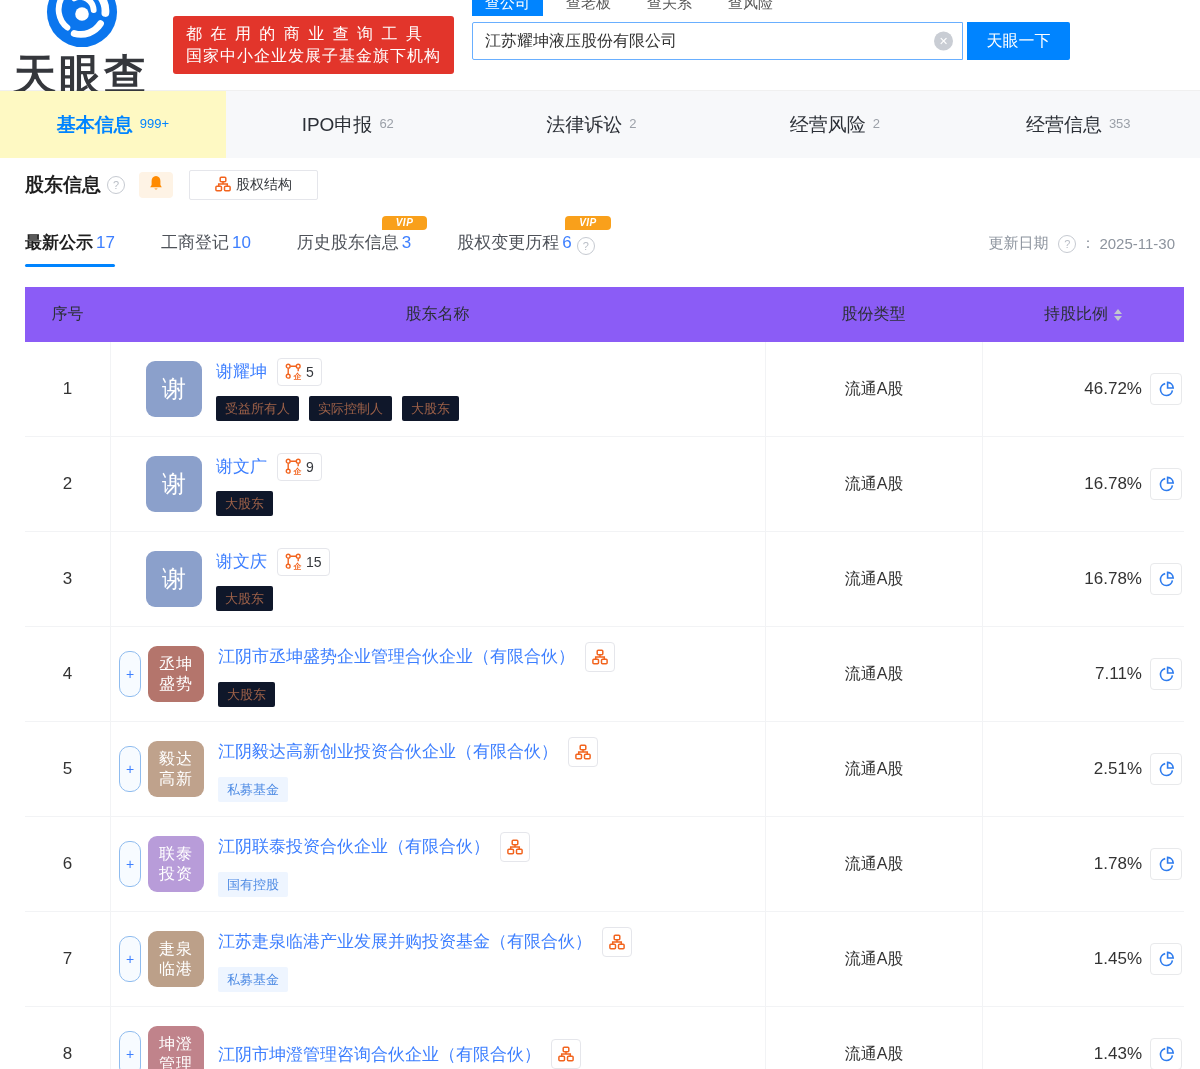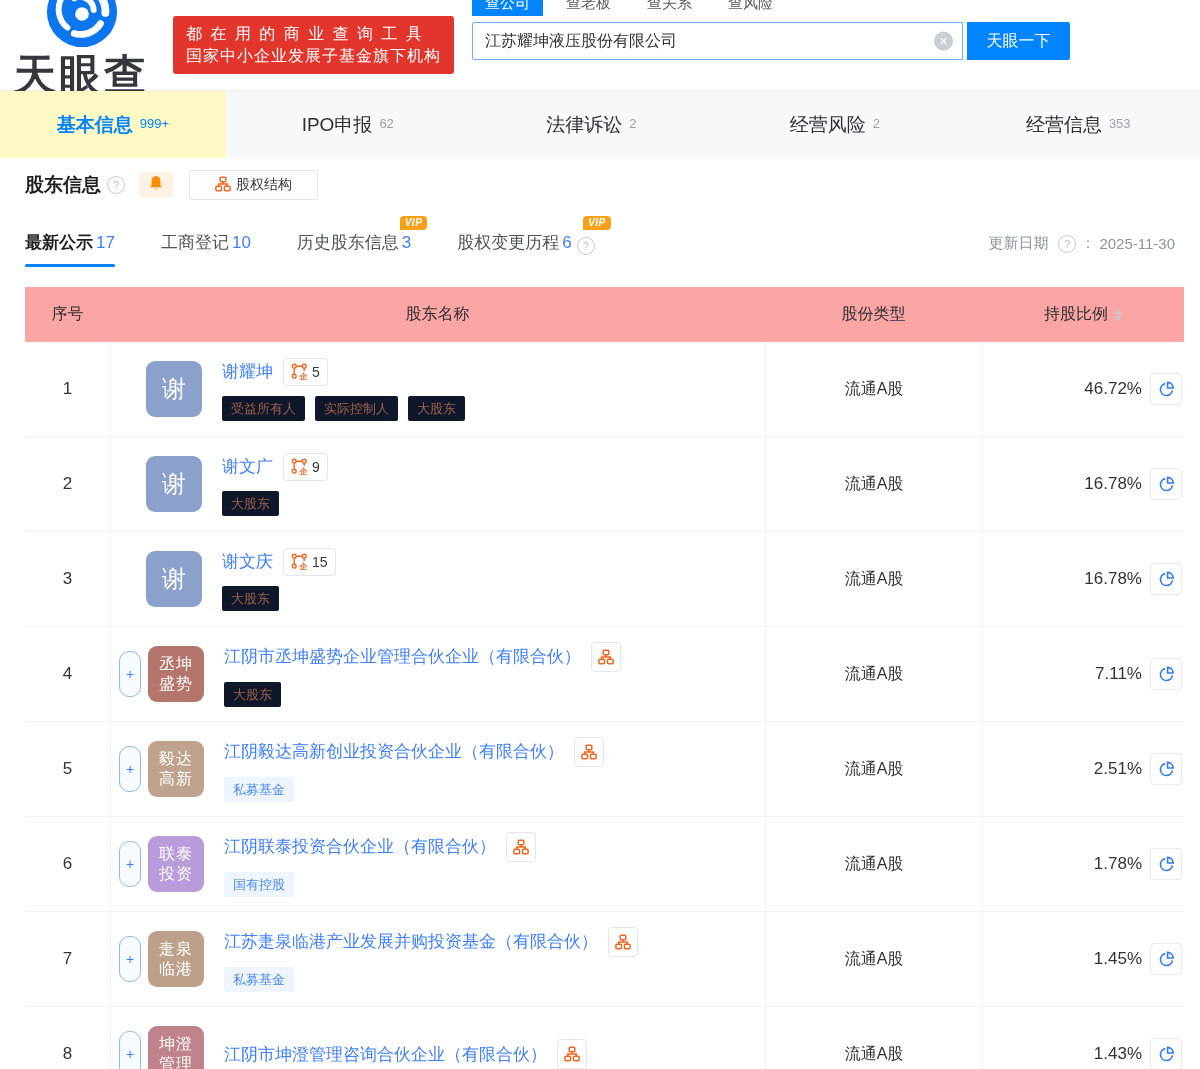--- a/index.html
+++ b/index.html
@@ -50,26 +50,26 @@
   .struct-btn{margin-left:16px;height:28px;border:1px solid #e5e6eb;border-radius:2px;background:#fff;
     display:flex;align-items:center;gap:5px;padding:0 25px;font-size:14px;color:#35383d;cursor:pointer;}
   
   .subrow{padding:0 25px;display:flex;align-items:flex-end;height:65px;}
   .sub-tab{position:relative;margin-right:46px;padding-bottom:13px;font-size:17px;color:#4e5259;cursor:pointer;white-space:nowrap;}
   .sub-tab .lbl{color:#4e5259;}
   .sub-tab.active .lbl{color:#1f1f1f;font-weight:700;}
   .sub-tab .cnt{color:#3d7fff;margin-left:3px;}
   .sub-tab .under{position:absolute;left:0;right:0;bottom:0;height:3px;background:#0084ff;border-radius:2px;}
   .vip{position:absolute;top:-15px;right:-16px;background:#f9a01b;color:#fff;font-size:10px;
-    font-weight:700;font-style:italic;padding:1px 5px 2px;border-radius:4px 4px 4px 0;letter-spacing:.5px;}
+    font-weight:700;font-style:italic;padding:1px 14px 2px;border-radius:4px 4px 4px 0;letter-spacing:.5px;}
   .sub-tab .help-ic{margin-left:5px;position:relative;top:2px;}
   .update{margin-left:auto;padding-bottom:14px;font-size:15px;color:#8d949e;display:flex;align-items:center;gap:4px;white-space:nowrap;}
   
   .tbl{margin:20px 0 0 25px;width:1159px;}
-  .thead{height:55px;background:#fca5a5;display:flex;align-items:center;font-size:16px;color:#2b2f36;}
+  .thead{height:55px;background:#8b5cf6;display:flex;align-items:center;font-size:16px;color:#2b2f36;}
   .th,.td{box-sizing:border-box;}
   .c1{width:85px;display:flex;justify-content:center;}
   .c2{width:655px;}
   .c3{width:217px;display:flex;justify-content:center;}
   .c4{width:202px;display:flex;justify-content:center;align-items:center;}
   .sort{display:inline-flex;flex-direction:column;gap:2px;margin-left:6px;cursor:pointer;}
   .sort .up{width:0;height:0;border-left:4px solid transparent;border-right:4px solid transparent;border-bottom:5px solid #c2c7cf;}
   .sort .dn{width:0;height:0;border-left:4px solid transparent;border-right:4px solid transparent;border-top:5px solid #c2c7cf;}
   .trow{display:flex;align-items:center;height:94px;border-bottom:1px solid #f2f3f5;}
   .trow .td.c2,.trow .td.c3,.trow .td.c4{border-left:1px solid #f2f3f5;height:100%;}
@@ -78,21 +78,21 @@
   .td.c3{font-size:16px;color:#333;align-items:center;}
   .td.c4{justify-content:flex-end;padding-right:2px;}
   .expander{flex:0 0 auto;width:20px;height:44px;margin-left:8px;margin-right:7px;border:1px solid #8fbcef;
     border-radius:10px;background:#f7fbff;color:#3d7fff;font-size:14px;display:flex;align-items:center;justify-content:center;cursor:pointer;}
   .avatar{flex:0 0 auto;width:56px;height:56px;border-radius:9px;color:#fff;display:flex;flex-direction:column;
     align-items:center;justify-content:center;margin-right:14px;}
   .avatar.person{font-size:24px;}
   .avatar.company{font-size:16px;line-height:20px;letter-spacing:1px;}
   .avatar.no-exp{margin-left:35px;}
   .avatar.with-exp{margin-left:0;}
-  .info{display:flex;flex-direction:column;justify-content:center;margin-left:6px;}
+  .info{display:flex;flex-direction:column;justify-content:center;}
   .name-row{display:flex;align-items:center;gap:10px;}
   .name-link{font-size:17px;color:#3d7fff;text-decoration:none;cursor:pointer;white-space:nowrap;}
   .rel-badge{height:26px;border:1px solid #e5e6eb;border-radius:4px;display:flex;align-items:center;
     gap:4px;padding:0 7px;cursor:pointer;background:#fff;}
   .rel-badge .n{font-size:14px;color:#35383d;}
   .org-btn{width:28px;height:28px;border:1px solid #e5e6eb;border-radius:4px;display:flex;align-items:center;
     justify-content:center;cursor:pointer;background:#fff;}
   .tags-row{display:flex;gap:10px;margin-top:10px;}
   .tag{height:25px;line-height:25px;padding:0 9px;font-size:13px;border-radius:2px;cursor:pointer;white-space:nowrap;}
   .tag.warm{background:#0f172a;color:#9e6148;}

